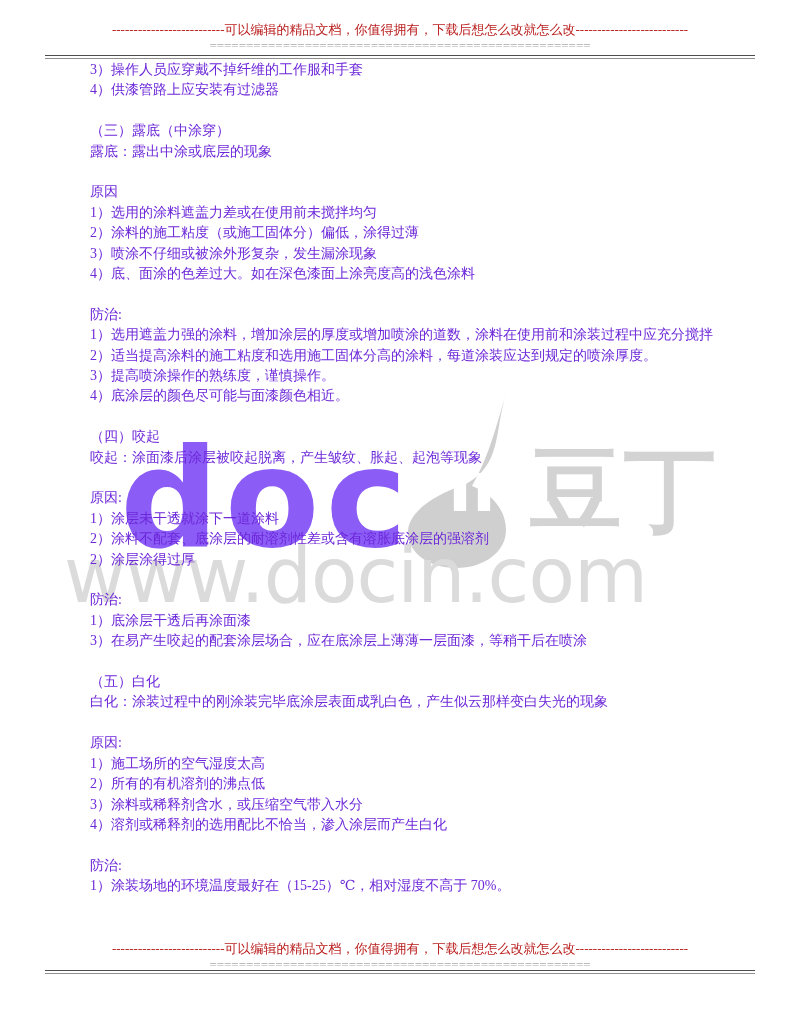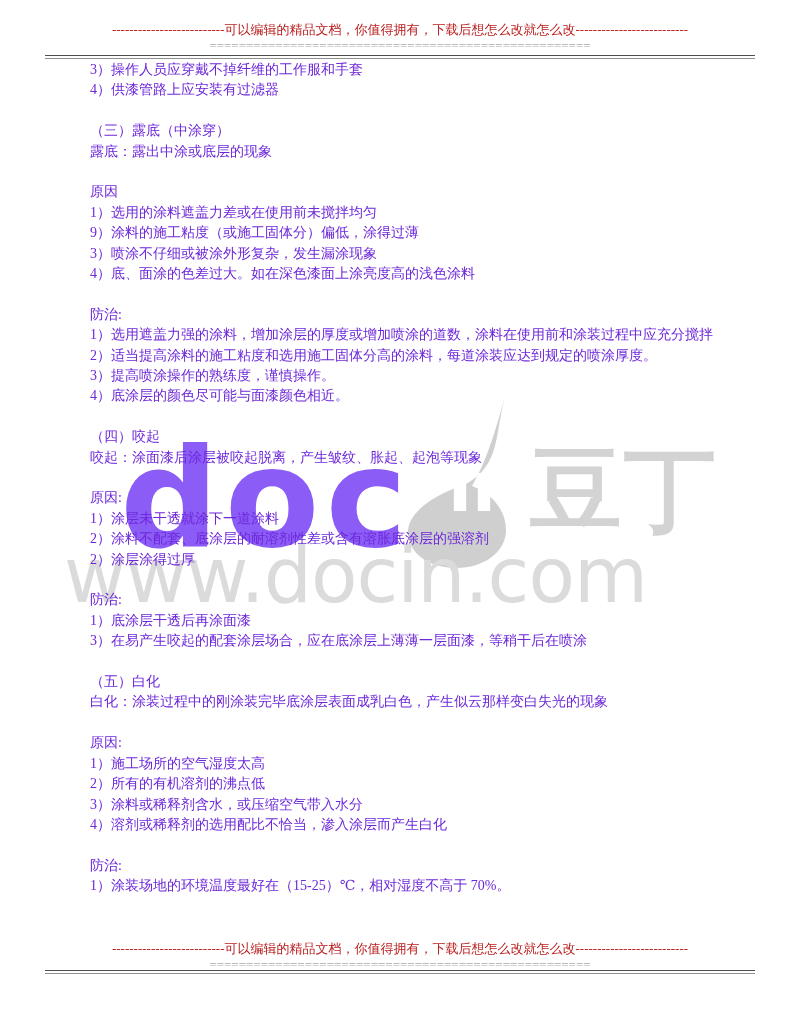--- a/index.html
+++ b/index.html
@@ -107,21 +107,21 @@
 
   <div class="doc-body">
       <p class="line">3）操作人员应穿戴不掉纤维的工作服和手套</p>
       <p class="line">4）供漆管路上应安装有过滤器</p>
       <p class="line"></p>
       <p class="line">（三）露底（中涂穿）</p>
       <p class="line">露底：露出中涂或底层的现象</p>
       <p class="line"></p>
       <p class="line">原因</p>
       <p class="line">1）选用的涂料遮盖力差或在使用前未搅拌均匀</p>
-      <p class="line">9）涂料的施工粘度（或施工固体分）偏低，涂得过薄</p>
+      <p class="line">2）涂料的施工粘度（或施工固体分）偏低，涂得过薄</p>
       <p class="line">3）喷涂不仔细或被涂外形复杂，发生漏涂现象</p>
       <p class="line">4）底、面涂的色差过大。如在深色漆面上涂亮度高的浅色涂料</p>
       <p class="line"></p>
       <p class="line">防治:</p>
       <p class="line">1）选用遮盖力强的涂料，增加涂层的厚度或增加喷涂的道数，涂料在使用前和涂装过程中应充分搅拌</p>
       <p class="line">2）适当提高涂料的施工粘度和选用施工固体分高的涂料，每道涂装应达到规定的喷涂厚度。</p>
       <p class="line">3）提高喷涂操作的熟练度，谨慎操作。</p>
       <p class="line">4）底涂层的颜色尽可能与面漆颜色相近。</p>
       <p class="line"></p>
       <p class="line">（四）咬起</p>

